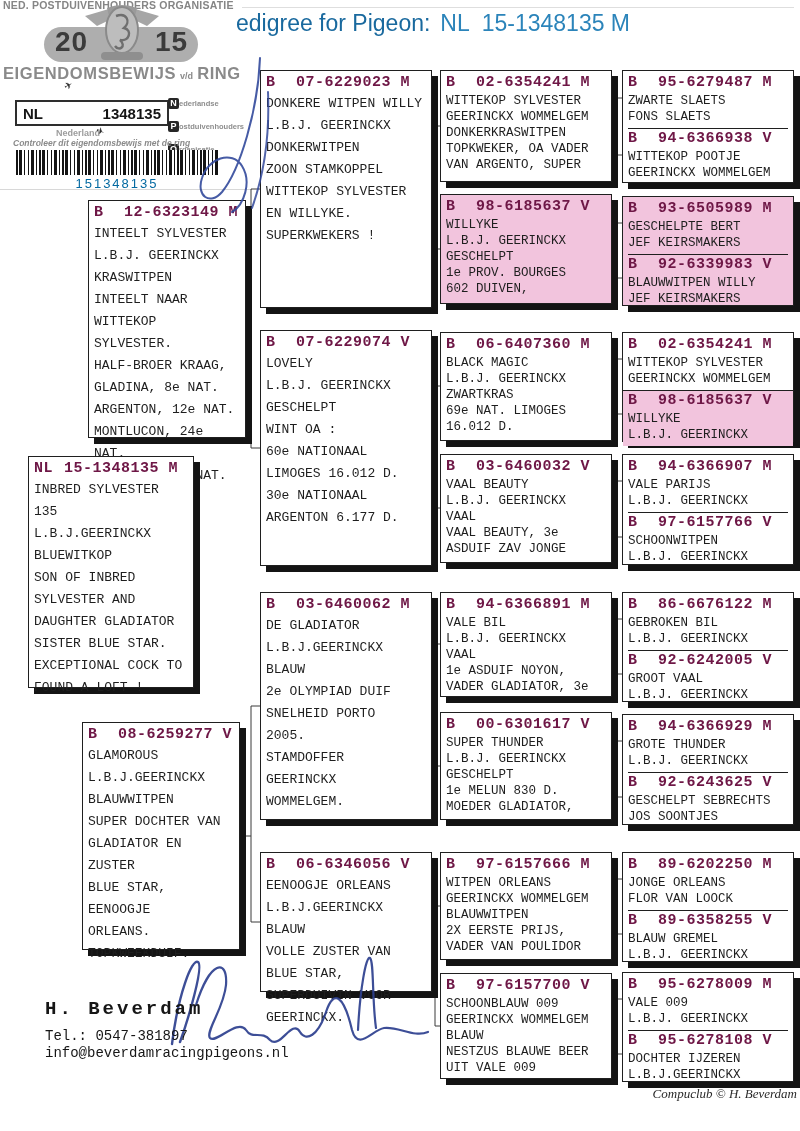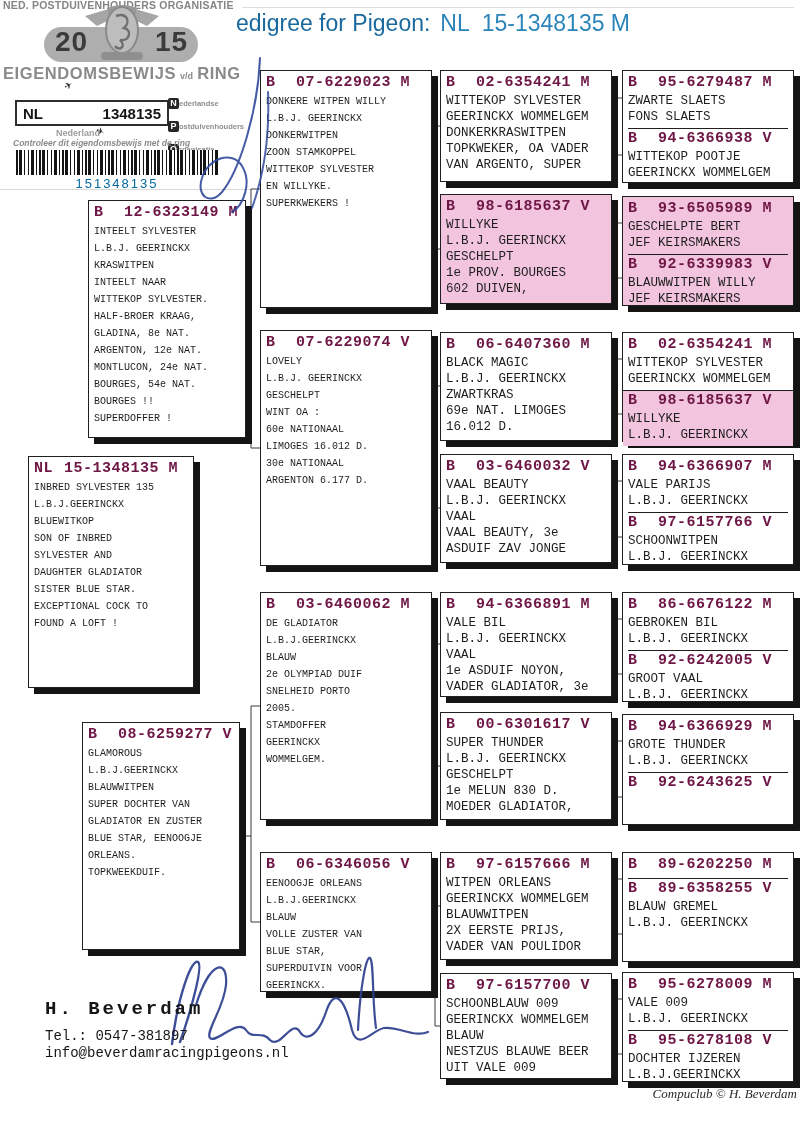--- a/index.html
+++ b/index.html
@@ -44,21 +44,21 @@
   .tr{color:#2b84ba;margin-left:10px;white-space:pre;}
 
   
   .pbox,.gbox{position:absolute;background:#fff;border:1.5px solid #1f1f1f;
       box-shadow:6px 6px 0 #141414;box-sizing:border-box;
       font-family:"Liberation Mono","DejaVu Sans Mono",monospace;padding:2px 5px 3px;}
   .pink{background:#f2c4dd;}
   .hdr{display:flex;align-items:baseline;font-weight:bold;font-size:15px;color:#6e1746;
        letter-spacing:.5px;padding:1px 0 2px;white-space:pre;}
   .hdr .band{width:30px;flex:0 0 30px;}
-  .lines{font-size:10px;line-height:17px;color:#1e1e1e;white-space:pre-line;}
+  .lines{font-size:13px;line-height:22px;color:#1e1e1e;white-space:pre-line;}
   .c3 .lines,.gbox .lines{font-size:12.5px;line-height:16px;}
   .gentry{padding:0 0 3px;}
   .gentry.second{border-top:1.5px solid #1f1f1f;}
   .gentry.pinkfill{background:#f2c4dd;margin:0 -5px -3px;padding:0 5px 3px;}
 
   .connectors,.inkline{position:absolute;left:0;top:0;pointer-events:none;}
 
   
   .footer{position:absolute;left:45px;top:998px;font-family:"Liberation Mono","DejaVu Sans Mono",monospace;color:#161616;}
   .fname{font-size:19px;font-weight:bold;letter-spacing:3px;margin-bottom:8px;white-space:pre;}
@@ -338,25 +338,29 @@
     </div>
   </div>
   <div class="gbox" style="left:622px;top:714px;width:172px;height:111px">
     <div class="gentry">
       <div class="hdr"><span class="band">B</span><span class="ring">94-6366929 M</span></div>
       <div class="lines">GROTE THUNDER
 L.B.J. GEERINCKX</div>
     </div>
     <div class="gentry second">
       <div class="hdr"><span class="band">B</span><span class="ring">92-6243625 V</span></div>
+      <div class="lines">GESCHELPT SEBRECHTS
+JOS SOONTJES</div>
     </div>
   </div>
   <div class="gbox" style="left:622px;top:852px;width:172px;height:110px">
     <div class="gentry">
       <div class="hdr"><span class="band">B</span><span class="ring">89-6202250 M</span></div>
+      <div class="lines">JONGE ORLEANS
+FLOR VAN LOOCK</div>
     </div>
     <div class="gentry second">
       <div class="hdr"><span class="band">B</span><span class="ring">89-6358255 V</span></div>
       <div class="lines">BLAUW GREMEL
 L.B.J. GEERINCKX</div>
     </div>
   </div>
   <div class="gbox" style="left:622px;top:972px;width:172px;height:110px">
     <div class="gentry">
       <div class="hdr"><span class="band">B</span><span class="ring">95-6278009 M</span></div>

